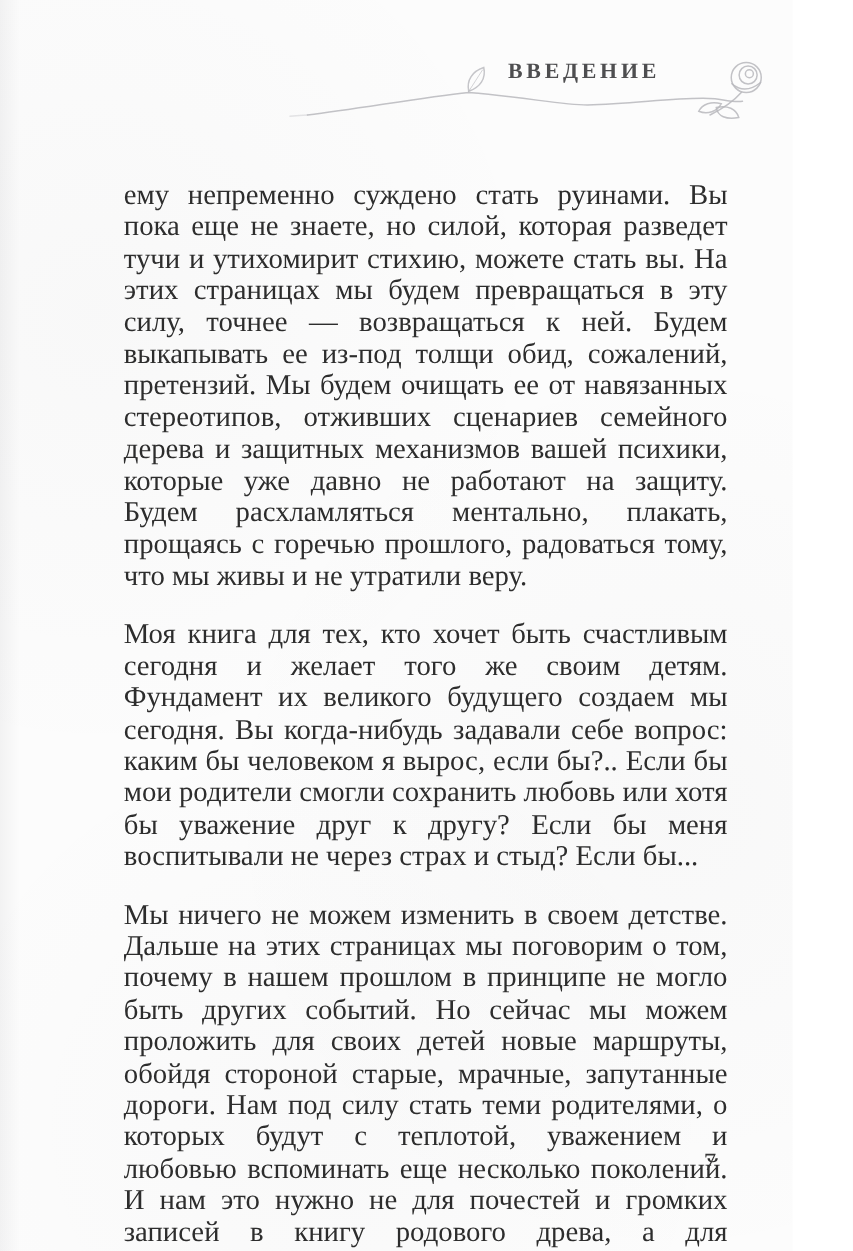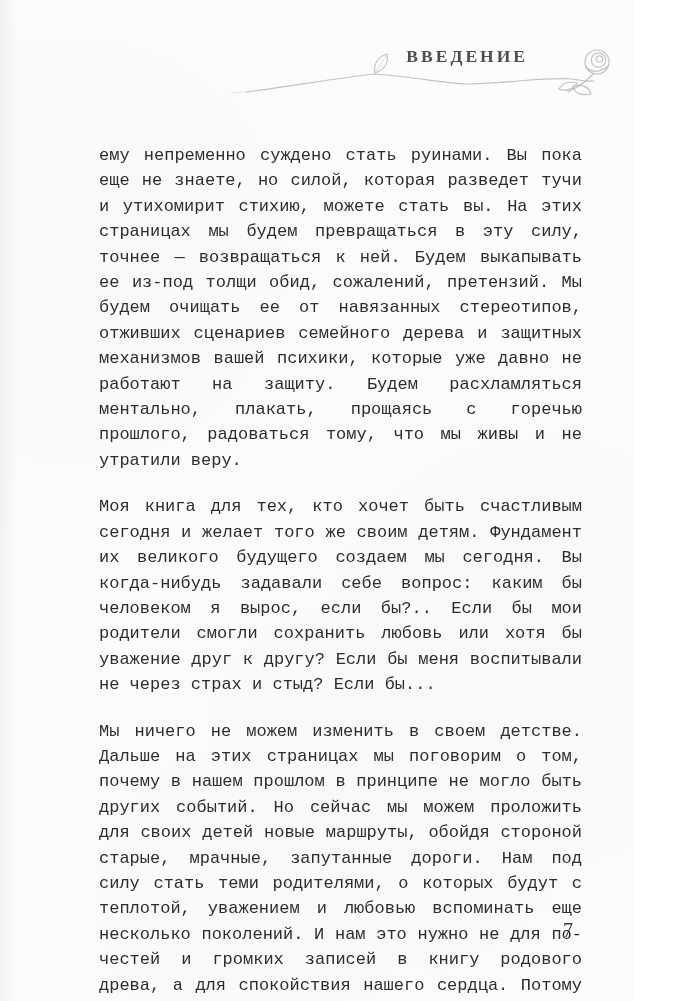--- a/index.html
+++ b/index.html
@@ -36,22 +36,22 @@
     width: 420px; height: 78px;
   }
   .body-text {
     position: absolute;
     left: 99px; top: 143px;
     width: 483px;
     text-align: justify;
   }
   .body-text p {
     margin: 0 0 21px 0;
-    font-family: Liberation Mono, monospace;
-    font-size: 17px;
+    font-family: Liberation Serif, serif;
+    font-size: 23px;
     line-height: 25.4px;
     color: #2d2d2d;
     hyphens: manual;
     -webkit-hyphens: manual;
   }
   .page-number {
     position: absolute;
     top: 919px; left: 554px;
     width: 28px;
     text-align: center;

